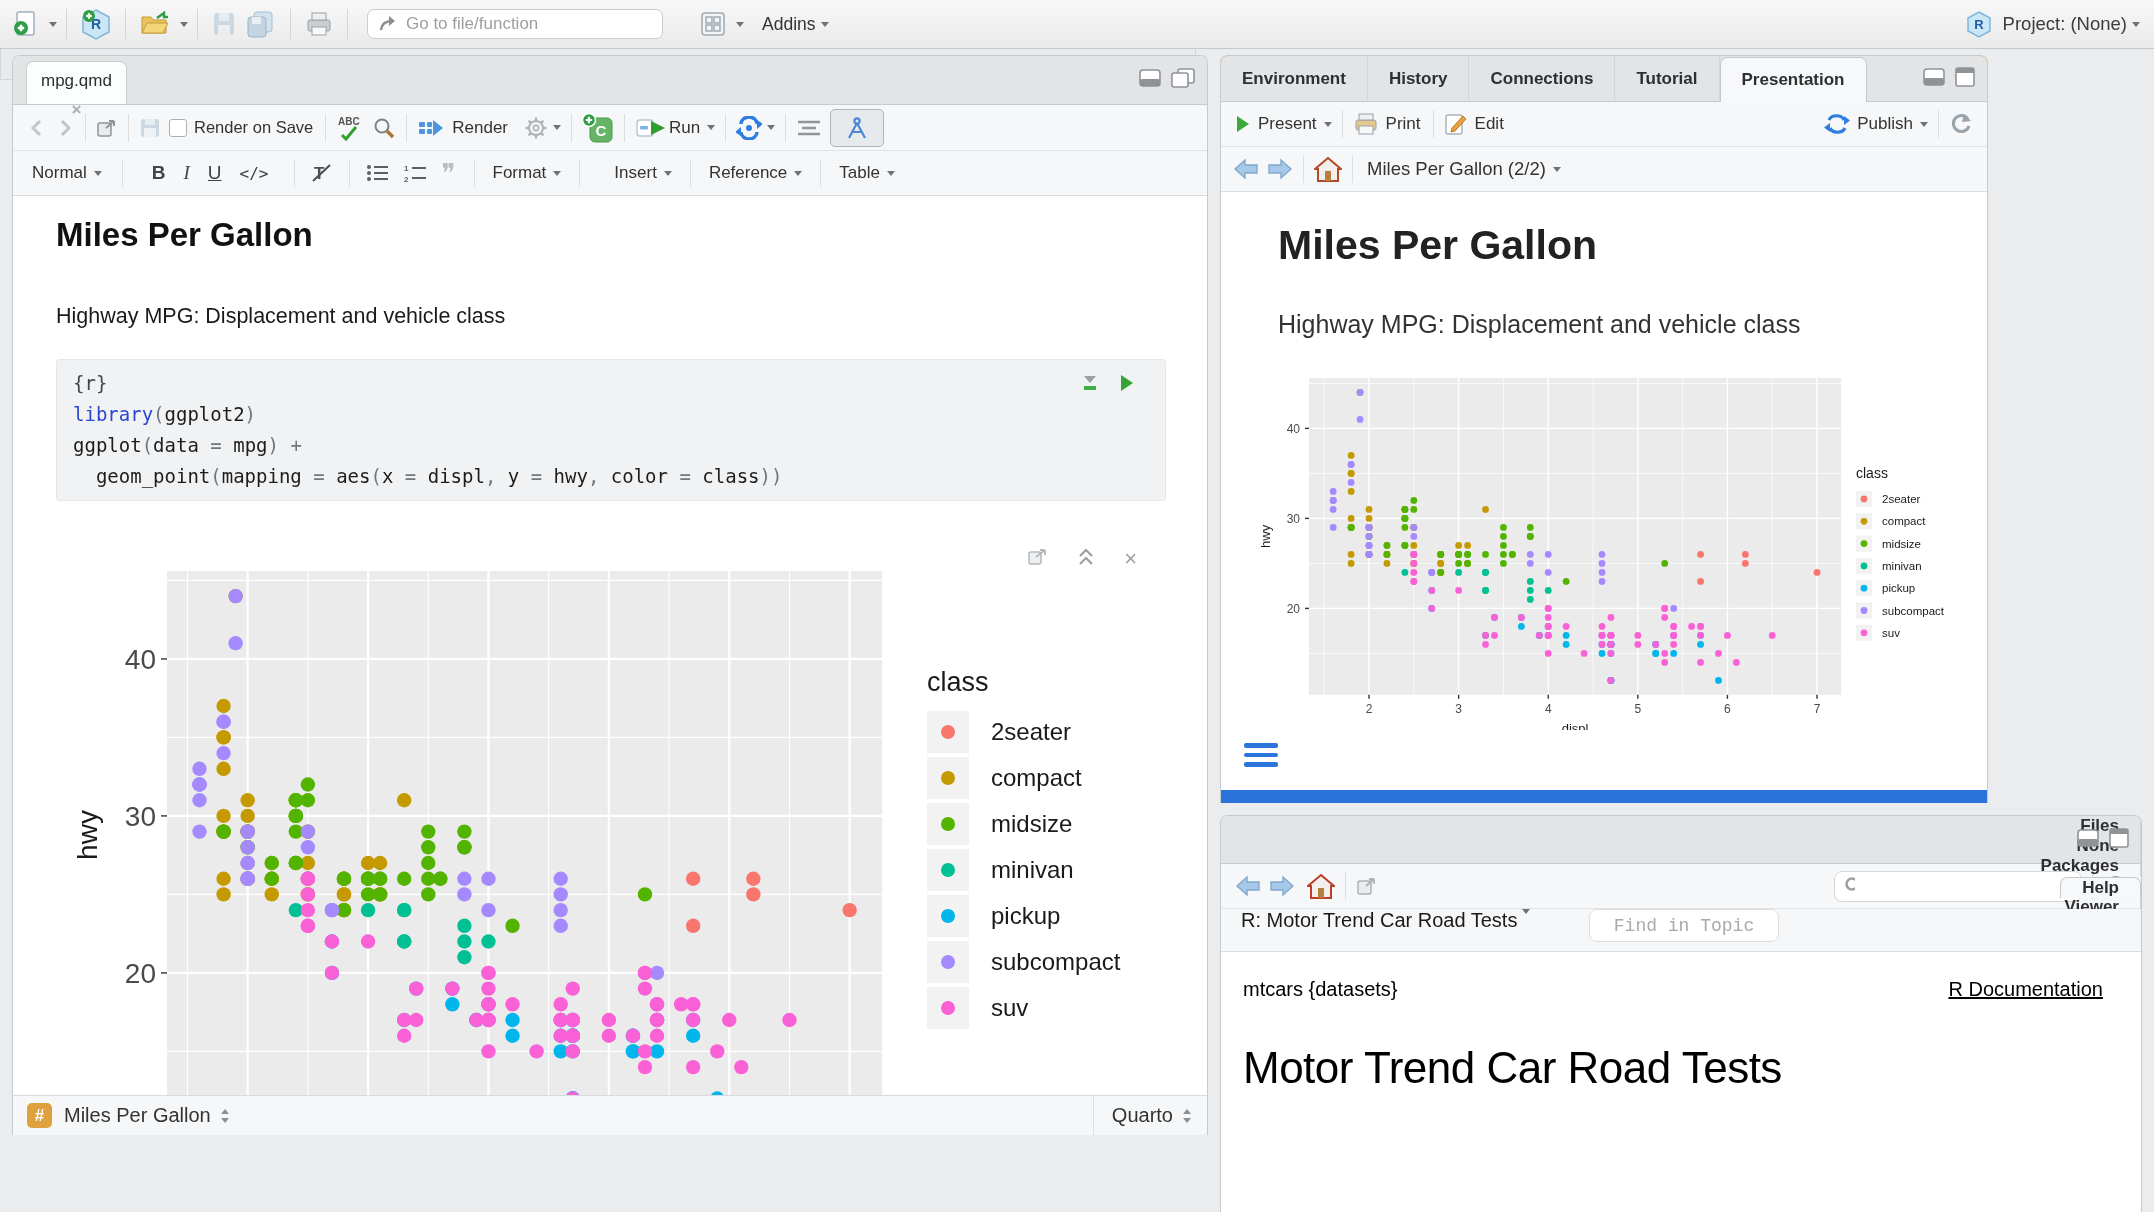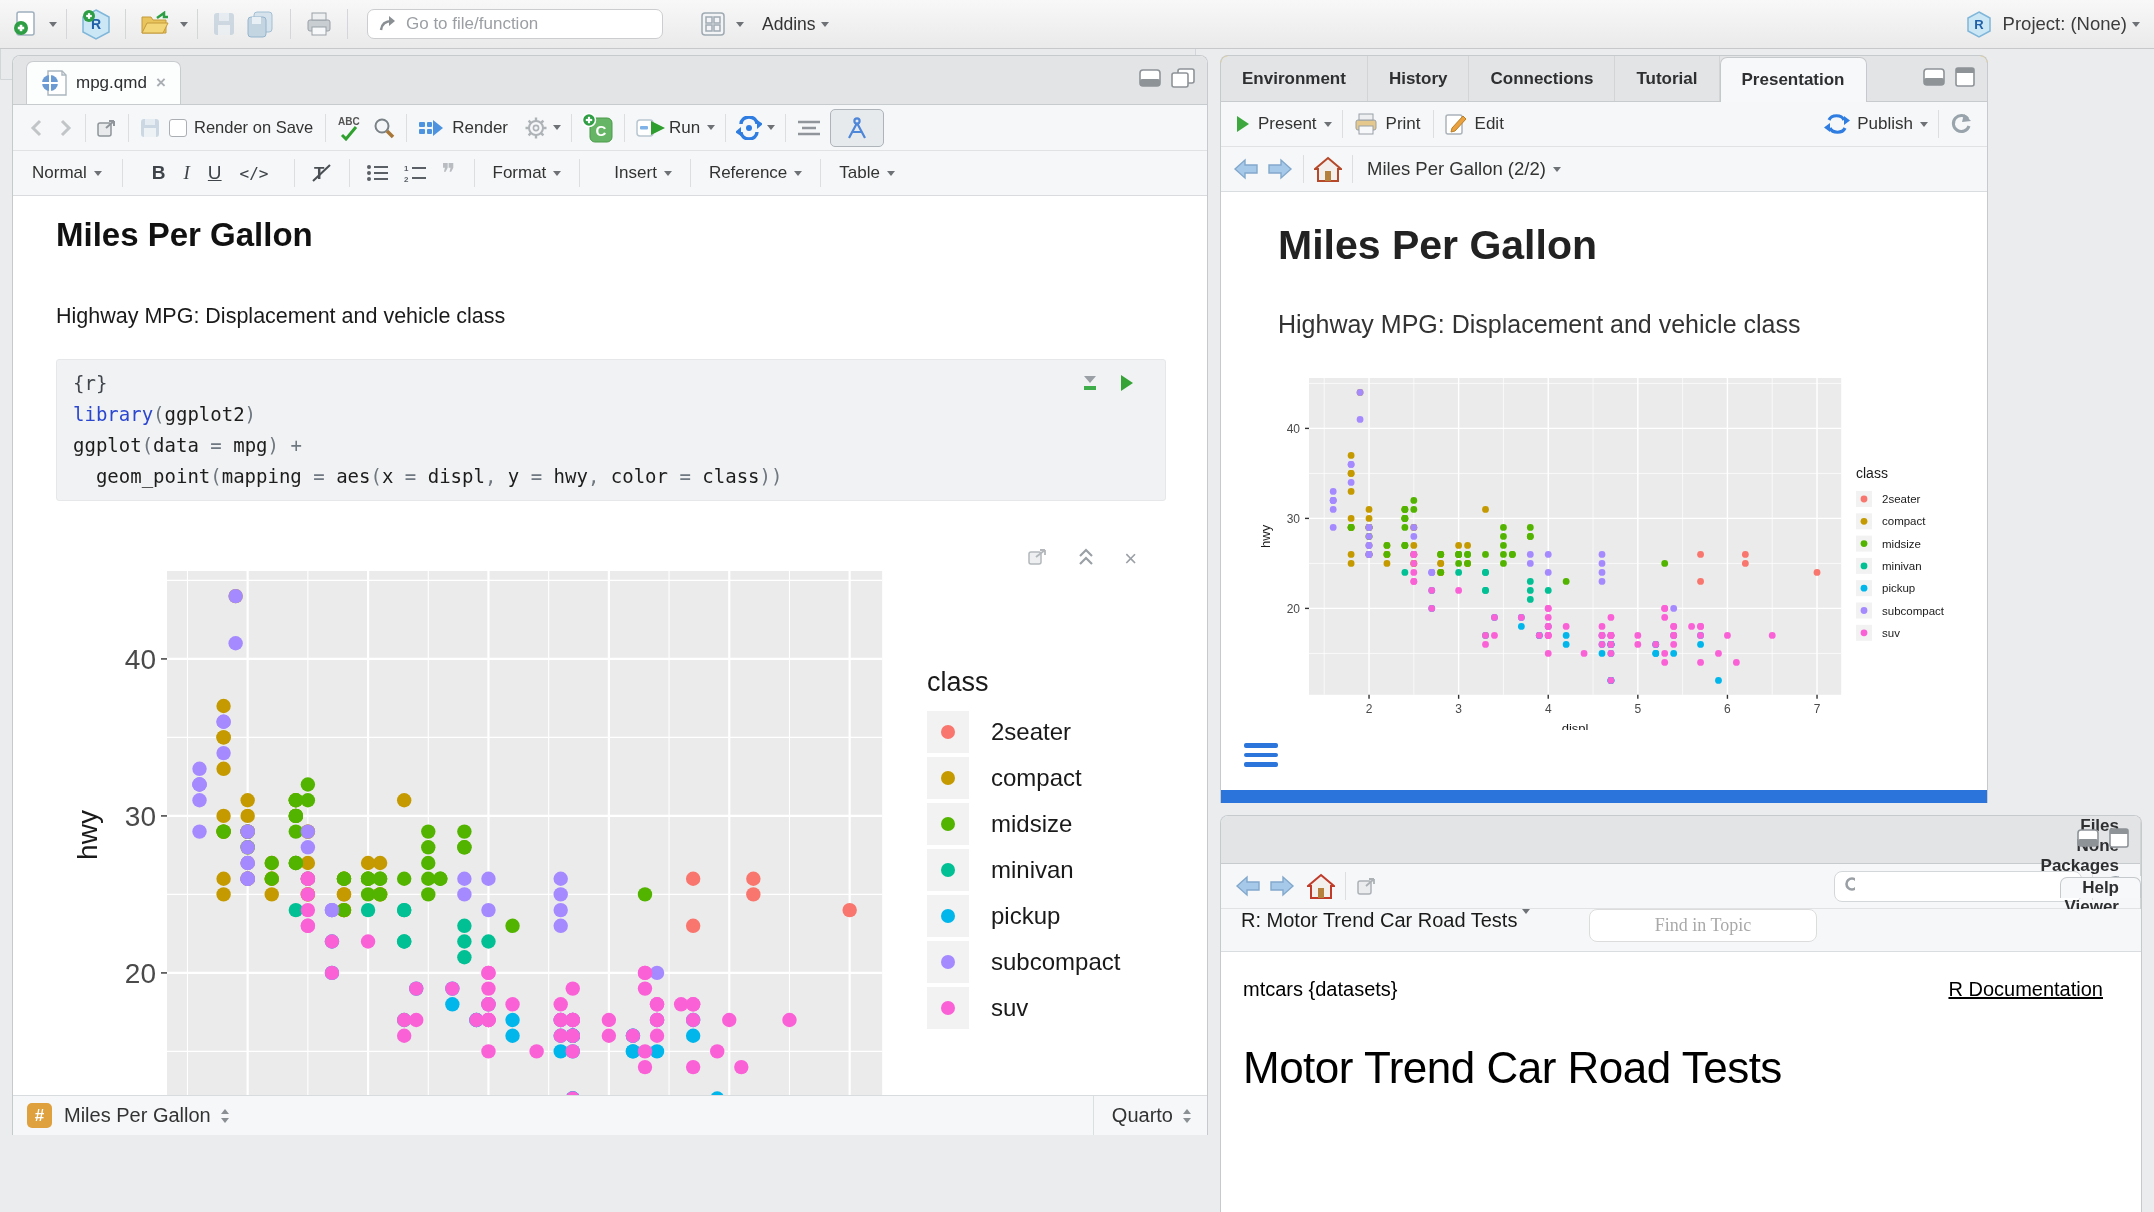--- a/index.html
+++ b/index.html
@@ -34,21 +34,21 @@
   .panebtns{position:absolute;right:12px;top:0;bottom:0;display:flex;align-items:center;gap:10px;}
   .toolbar{background:#F6F7F8;border-bottom:1px solid #E0E2E4;display:flex;align-items:center;}
   .sep{width:1px;height:28px;background:#DCDEE0;margin:0 10px;}
   .tbl{font-size:17px;color:#333;margin:0 2px 0 7px;}
   .ic{display:inline-flex;align-items:center;justify-content:center;}
   
   #editor-pane{left:12px;top:55px;width:1196px;height:1080px;}
   #editor-pane .tabstrip{height:48px;}
   .etab{display:flex;align-items:center;gap:9px;height:42px;margin-left:13px;padding:0 14px;
     background:#FCFDFD;border:1px solid #C9CCCF;border-bottom:none;border-radius:7px 7px 0 0;
-    font-size:17px;color:#2E2F31;}
+    font-size:17px;color:#2E2F31;flex-direction:column;}
   .toolbar.row1{height:45px;}
   .toolbar.row2{height:44px;border-bottom:1px solid #D9DBDE;}
   .cb{width:16px;height:16px;background:#fff;border:1px solid #ABAFB3;border-radius:3px;margin-left:8px;}
   .fbtn{font-size:19px;color:#3E4449;padding:0 9px;}
   .abtn{width:52px;height:36px;background:#E7EAED;border:1px solid #AEB4BA;border-radius:5px;
     display:flex;align-items:center;justify-content:center;margin-left:8px;}
   .doc{position:relative;height:903px;background:#fff;overflow:hidden;}
   .doc h1{position:absolute;left:43px;top:20px;margin:0;font-size:33px;font-weight:700;color:#111;}
   .doc .para{position:absolute;left:43px;top:108px;margin:0;font-size:21.5px;color:#1a1a1a;}
   .chunk{position:absolute;left:43px;top:163px;width:1110px;height:142px;background:#F1F2F3;
@@ -78,23 +78,23 @@
   .slide-sub{position:absolute;left:57px;top:118px;margin:0;font-size:25px;color:#333;}
   .hamburger{position:absolute;left:23px;top:551px;width:34px;}
   .hamburger div{height:4.5px;background:#2C75DB;border-radius:2px;margin-bottom:5px;}
   .bluebar{position:absolute;left:0;bottom:0;width:100%;height:13px;background:#2B74DB;}
   
   #help-pane{left:1220px;top:815px;width:922px;height:397px;background:#F7F8F9;}
   #help-pane .tabstrip{height:47px;flex-direction:column;}
   #help-pane .toolbar{height:44px;}
   .hrow2{height:42px;background:#F6F7F8;border-bottom:1px solid #DADDE0;display:flex;align-items:flex-start;padding:0 20px;position:relative;}
   .topiclabel{font-size:20px;color:#1a1a1a;}
-  .findbox{position:absolute;left:368px;width:228px;height:33px;border:1px solid #DCDCDC;border-radius:8px;
+  .findbox{position:absolute;left:368px;width:190px;height:33px;border:1px solid #DCDCDC;border-radius:8px;
     background:#fff;box-sizing:border-box;text-align:center;font-size:18px;color:#444;outline:none;
-    font-family:Liberation Serif, serif;}
+    font-family:Liberation Mono, monospace;}
   .findbox::placeholder{color:#A9A9A9;}
   .searchbox{display:flex;align-items:center;gap:6px;width:248px;height:31px;background:#fff;
     border:1px solid #D4D7D9;border-radius:8px;padding:0 9px;box-sizing:border-box;}
   .searchbox input{border:none;outline:none;flex:1;background:transparent;font-size:16px;}
   .help-content{position:relative;height:264px;background:#fff;padding:0 22px;}
   .hc-head{display:flex;justify-content:space-between;padding-top:26px;font-size:20px;color:#000;}
   .hc-title{margin:42px 0 0 0;font-size:44px;font-weight:400;color:#000;letter-spacing:-0.5px;}
   .hc-sec{margin:50px 0 0 0;font-size:29px;font-weight:700;color:#454545;}
   svg text{font-family:"Liberation Sans","DejaVu Sans",sans-serif;}
 </style>

